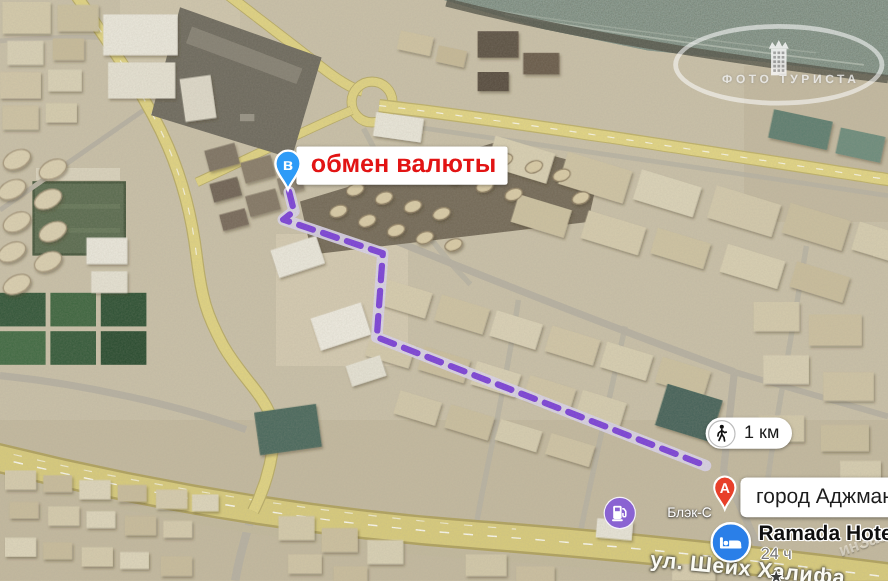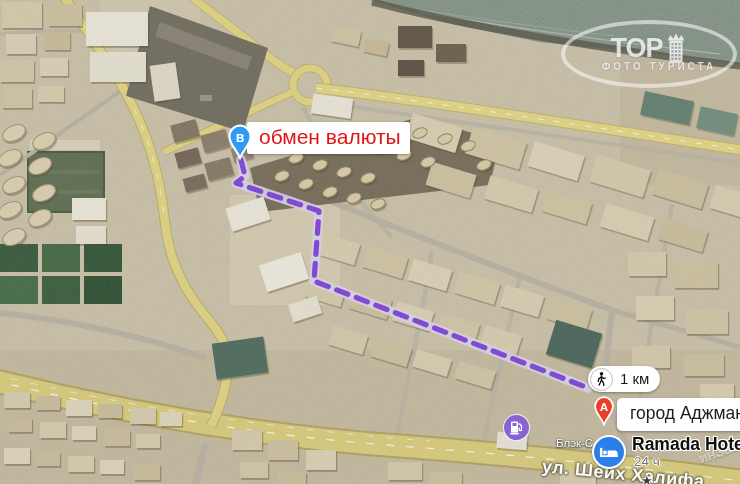--- a/index.html
+++ b/index.html
@@ -14,24 +14,24 @@
       flex-direction:column;z-index:8;pointer-events:none;}
   .wm-row{display:flex;align-items:center;gap:1px;margin-top:-4px;}
   .wm-txt{font-size:27px;font-weight:bold;color:rgba(250,250,250,.88);
           text-shadow:0 0 3px rgba(100,100,100,.55);letter-spacing:-1px;}
   .wm-tag{font-size:10px;font-weight:bold;letter-spacing:3px;color:rgba(248,248,248,.82);
           text-shadow:0 0 2px rgba(100,100,100,.5);margin-top:-3px;margin-left:20px;}
   
   .origin-box{left:247px;top:122px;height:30px;background:#fff;border-radius:2px;
       box-shadow:0 1px 3px rgba(0,0,0,.3);display:flex;align-items:center;
       padding:0 9px 2px 12px;z-index:10;}
-  .origin-box span{font-size:21px;font-weight:normal;color:#e21414;white-space:nowrap;}
+  .origin-box span{font-size:21px;font-weight:bold;color:#e21414;white-space:nowrap;}
   .pin{z-index:11;}
   
-  .pill{left:588px;top:366px;height:26px;background:#fff;border-radius:13px;
+  .pill{left:588px;top:348px;height:26px;background:#fff;border-radius:13px;
       box-shadow:0 1px 3px rgba(0,0,0,.35);display:flex;align-items:center;
       padding:0 2px;z-index:10;}
   .pill-ic{width:21px;height:21px;border-radius:50%;border:1px solid #bdbdbd;
       display:flex;align-items:center;justify-content:center;background:#fff;}
   .pill span{font-size:15px;color:#1a1a1a;margin:0 9px 1px 7px;white-space:nowrap;}
   
   .dest-box{left:617px;top:398px;height:31px;background:#fff;border-radius:5px;
       box-shadow:0 1px 3px rgba(0,0,0,.35);display:flex;align-items:center;
       padding:0 13px 2px 13px;z-index:10;}
   .dest-box span{font-size:17.5px;color:#1c1c1c;white-space:nowrap;}
@@ -45,21 +45,21 @@
       text-shadow:-1px 0 #fff,1px 0 #fff,0 -1px #fff,0 1px #fff,-1px -1px #fff,1px 1px #fff,1px -1px #fff,-1px 1px #fff;}
   .hotel-sub{left:634px;top:454px;display:flex;align-items:center;gap:4px;z-index:10;
       text-shadow:-1px 0 #fff,1px 0 #fff,0 -1px #fff,0 1px #fff;flex-direction:column;}
   .hotel-sub .hrs{font-size:13.5px;color:#767676;}
   .hotel-sub .star{font-size:13px;color:#3c3c3c;}
   .hotel-sub .rate{font-size:14px;font-weight:bold;color:#3c3c3c;}
   
   .fuel{left:503px;top:414px;width:27px;height:27px;border-radius:50%;
       background:#8a63d2;border:1.5px solid rgba(255,255,255,.9);box-sizing:border-box;
       display:flex;align-items:center;justify-content:center;z-index:9;}
-  .poi-small{left:556px;top:437px;font-size:11.5px;color:#fff;z-index:6;white-space:nowrap;
+  .poi-small{left:556px;top:422px;font-size:11.5px;color:#fff;z-index:6;white-space:nowrap;
       text-shadow:0 1px 2px rgba(45,45,45,.95),0 0 2px rgba(45,45,45,.8);}
   .street{left:543px;top:456px;font-size:18px;font-weight:bold;color:#fbfbf5;
       letter-spacing:.5px;transform:rotate(5.5deg);transform-origin:left top;z-index:5;white-space:nowrap;
       text-shadow:0 1px 2px rgba(95,92,78,.9),1px 0 2px rgba(95,92,78,.8),-1px 0 2px rgba(95,92,78,.8),0 -1px 2px rgba(95,92,78,.8);}
   .street-frag{left:698px;top:444px;font-size:14px;font-weight:bold;color:rgba(255,250,238,.55);
       transform:rotate(-20deg);z-index:5;white-space:nowrap;
       text-shadow:0 1px 1px rgba(95,92,78,.5);}
 </style>
 </head>
 <body>
@@ -294,21 +294,20 @@
     <polyline points="241,160 245,176 236,183 319,211 314,281 588,388" fill="none" stroke="#d9d3e8" stroke-width="9.5" stroke-linejoin="round" stroke-linecap="round" opacity=".92"></polyline>
     <polyline points="241,160 245,176 236,183 319,211 314,281 588,388" fill="none" stroke="#7b41d8" stroke-width="5.2" stroke-linejoin="round" stroke-linecap="round" stroke-dasharray="12 9"></polyline>
   </g>
 
   <rect x="0" y="0" width="740" height="484" filter="url(#grain)" opacity=".38"></rect>
 </svg>
 </div>
 
 <div class="ov wm">
   <div class="wm-row">
-    <span class="wm-txt">TOP</span>
     <svg width="24" height="32" viewBox="0 0 26 34">
       <path d="M4,9 L7,3 L10,7 L13,1 L16,7 L19,3 L22,9 Z" fill="rgba(250,250,250,.9)"></path>
       <rect x="6" y="9" width="14" height="24" fill="rgba(250,250,250,.9)"></rect>
       <g fill="rgba(110,110,110,.6)">
         <rect x="8" y="11.5" width="2.4" height="2.4"></rect>
           <rect x="11.8" y="11.5" width="2.4" height="2.4"></rect>
           <rect x="15.6" y="11.5" width="2.4" height="2.4"></rect>
         <rect x="8" y="15.5" width="2.4" height="2.4"></rect>
           <rect x="11.8" y="15.5" width="2.4" height="2.4"></rect>
           <rect x="15.6" y="15.5" width="2.4" height="2.4"></rect>

